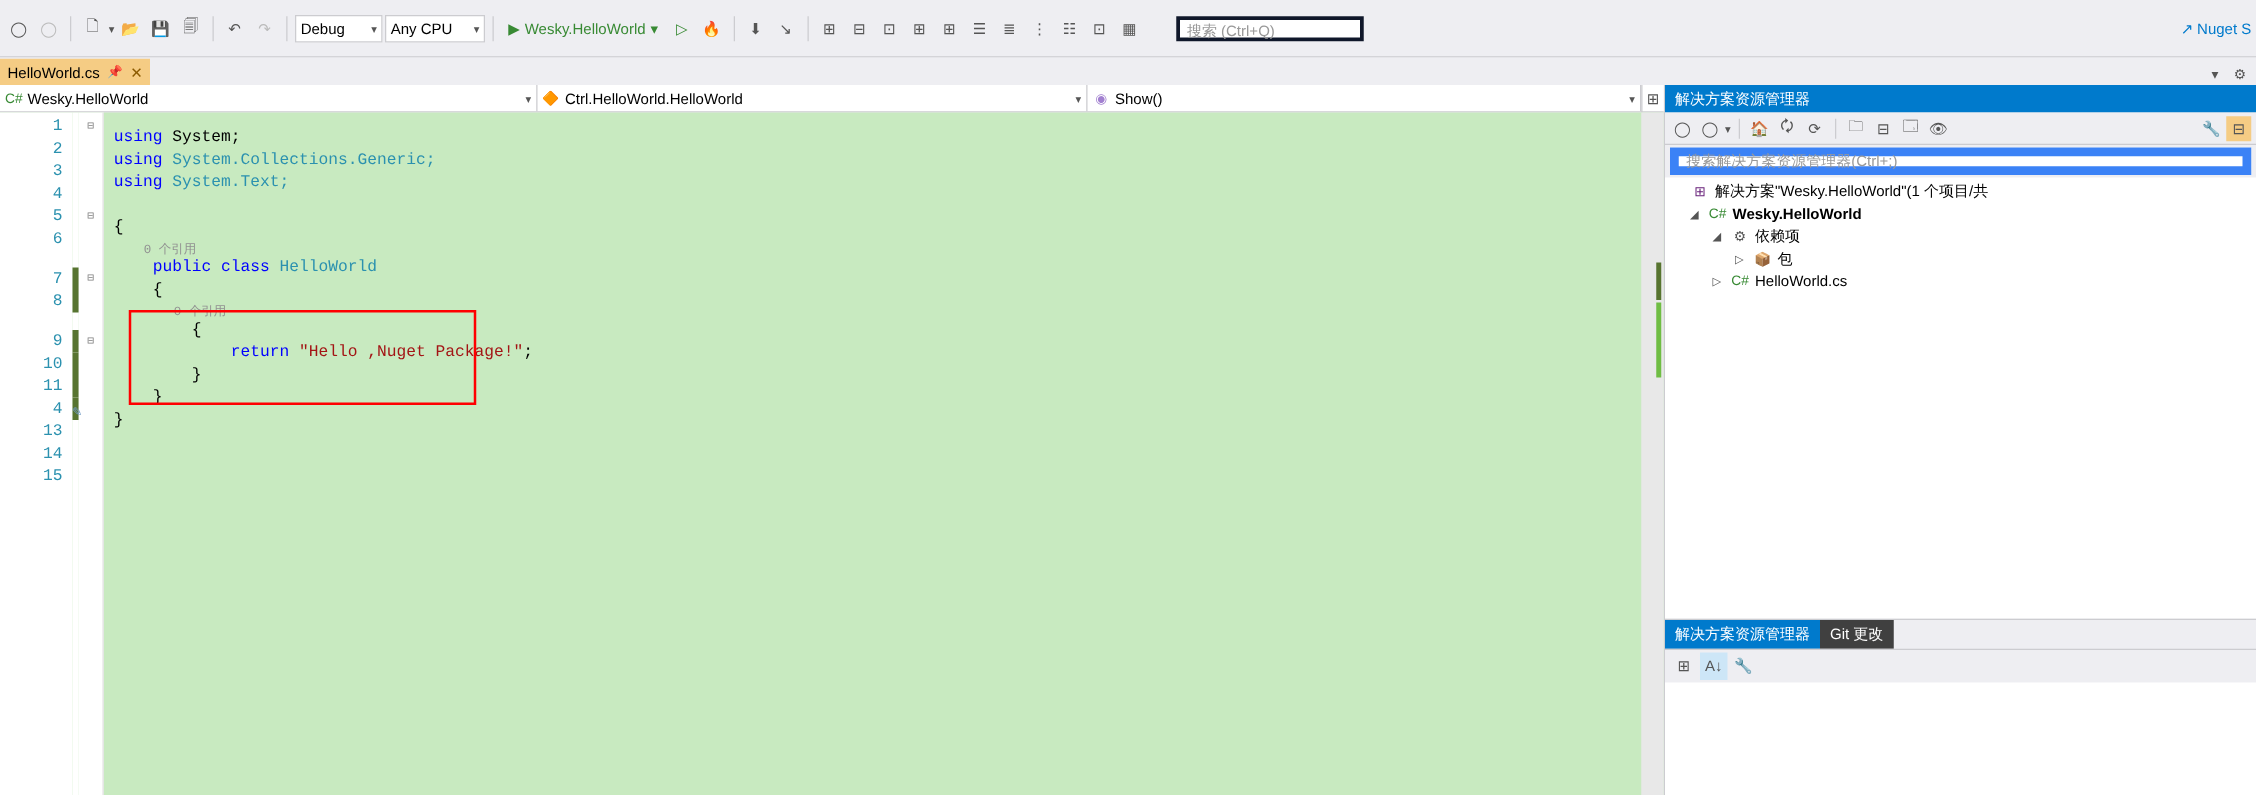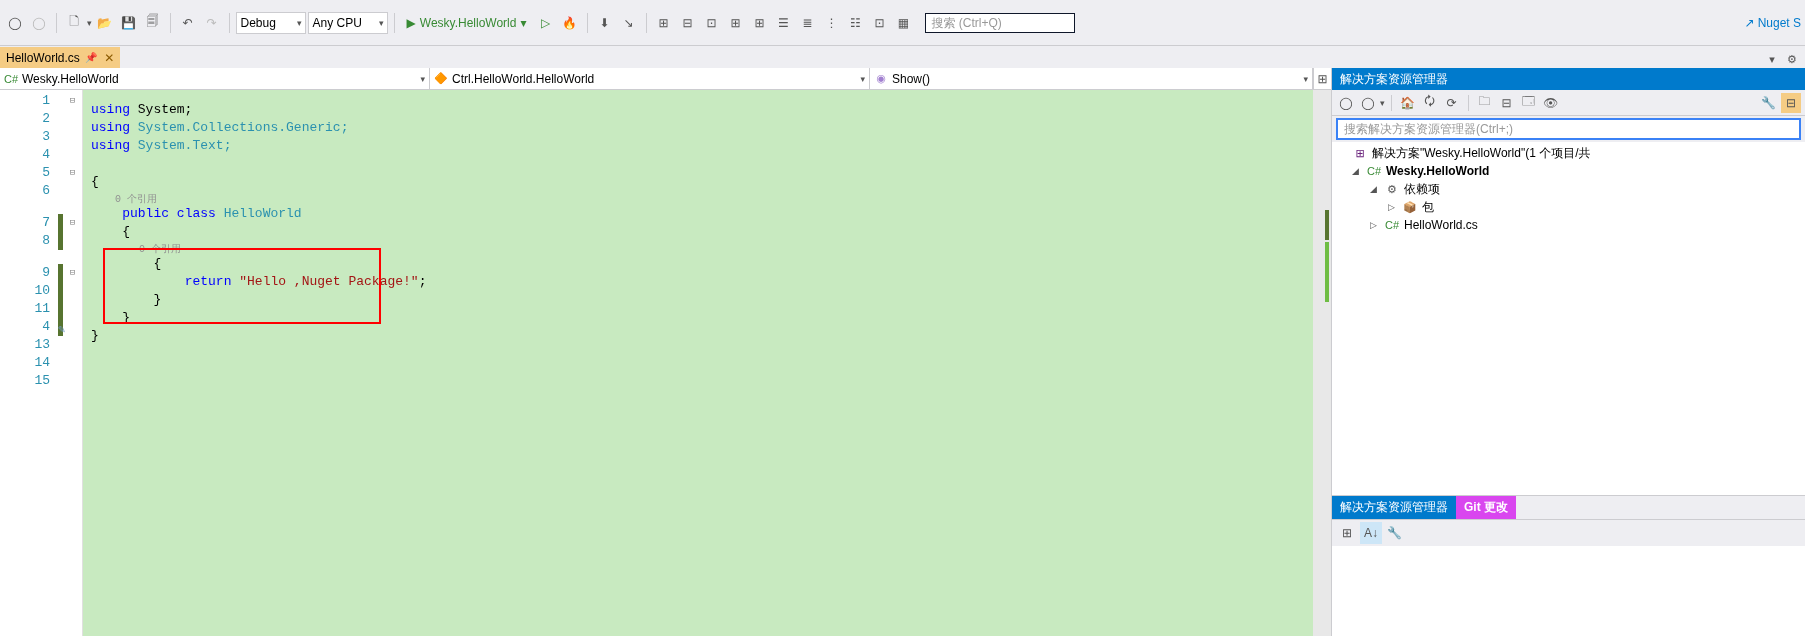--- a/index.html
+++ b/index.html
@@ -5,21 +5,21 @@
     * { margin: 0; padding: 0; box-sizing: border-box; }
     body { font-family: "Microsoft YaHei", "Segoe UI", sans-serif; font-size: 12px; background-color: #eeeef2; overflow: hidden; width: 1805px; height: 636px; }
     
     
     .toolbar-area { background: #eeeef2; border-bottom: 1px solid #ccccd0; height: 46px; padding: 2px 4px; display: flex; align-items: center; gap: 2px; }
     .toolbar-sep { width: 1px; height: 20px; background: #ccccd0; margin: 0 4px; }
     .tb-btn { display: inline-flex; align-items: center; justify-content: center; width: 22px; height: 22px; cursor: pointer; color: #555; }
     .dropdown-field { height: 22px; border: 1px solid #ccccd0; background: #fff; padding: 0 16px 0 4px; font-size: 12px; display: inline-flex; align-items: center; position: relative; }
     .dropdown-field::after { content: '▾'; position: absolute; right: 3px; font-size: 9px; color: #555; }
     .play-btn { color: #388a34; display: inline-flex; align-items: center; gap: 4px; padding: 0 6px; height: 22px; }
-    .search-box { border: 1px solid #0f172a; background: #fff; padding: 1px 6px; color: #999; width: 150px; height: 20px; margin-left: 8px; }
+    .search-box { border: 3px solid #0f172a; background: #fff; padding: 1px 6px; color: #999; width: 150px; height: 20px; margin-left: 24px; }
     .right-tb-area { margin-left: auto; display: flex; align-items: center; gap: 4px; }
     
     
     .tab-strip { background: #eeeef2; height: 22px; display: flex; align-items: flex-end; position: relative; }
     .tab { display: inline-flex; align-items: center; background: #f5cc84; color: #000; padding: 2px 6px; height: 21px; font-size: 12px; gap: 6px; }
     .tab .pin { font-size: 10px; color: #555; }
     .tab .close { font-size: 12px; color: #8b5a00; cursor: pointer; }
     .tab-right-icons { margin-left: auto; display: flex; gap: 2px; padding-right: 4px; }
     .tab-right-icons .tb-btn { width: 18px; height: 18px; font-size: 11px; }
     
@@ -60,40 +60,40 @@
     .scrollbar-track { width: 18px; background: #e8e8e8; position: relative; }
     .overview-mark { position: absolute; right: 2px; width: 4px; height: 30px; background: #577430; top: 120px; }
     .overview-mark2 { position: absolute; right: 2px; width: 4px; height: 60px; background: #6fbd44; top: 152px; }
     .edit-pencil { position: absolute; left: 58px; top: 200px; color: #719bc4; font-size: 12px; }
     
     
     .solution-panel { width: 473px; background: #eeeef2; display: flex; flex-direction: column; }
     .panel-title { background: #007acc; color: #fff; padding: 3px 8px; font-size: 12px; height: 22px; display: flex; align-items: center; }
     .panel-toolbar { background: #eeeef2; height: 26px; display: flex; align-items: center; padding: 0 4px; gap: 2px; border-bottom: 1px solid #ccccd0; }
     .panel-toolbar .tb-btn { width: 20px; height: 20px; font-size: 12px; }
-    .panel-search { margin: 2px 4px; height: 22px; border: 2px solid #3b82f6; background: #fff; padding: 0 6px; color: #999; display: flex; align-items: center; }
+    .panel-search { margin: 2px 4px; height: 22px; border: 7px solid #3b82f6; background: #fff; padding: 0 6px; color: #999; display: flex; align-items: center; }
     
     .tree { flex: 1; background: #fff; padding: 2px 0px; overflow: auto; }
     .tree-node { display: flex; align-items: center; height: 18px; padding-left: 6px; gap: 4px; cursor: pointer; white-space: nowrap; }
     .tree-node .exp { width: 10px; font-size: 9px; color: #555; }
     .tree-node .icon { width: 16px; height: 16px; display: inline-flex; align-items: center; justify-content: center; font-size: 11px; }
     .tree-node .icon.sln { color: #68217a; }
     .tree-node .icon.proj { color: #388a34; }
     .tree-node .icon.dep { color: #555; }
     .tree-node .icon.pkg { color: #c27d1a; }
     .tree-node .icon.cs { color: #388a34; }
     .tree-node.bold .lbl { font-weight: bold; }
     .indent-1 { padding-left: 20px; }
     .indent-2 { padding-left: 38px; }
     .indent-3 { padding-left: 56px; }
     
     .bottom-tabs { display: flex; background: #eeeef2; border-top: 1px solid #ccccd0; }
     .bottom-tab { padding: 3px 8px; font-size: 12px; cursor: pointer; }
     .bottom-tab.active { background: #007acc; color: #fff; }
-    .bottom-tab.inactive { background: #d946ef; color: #fff; font-weight: bold; }
+    .bottom-tab.inactive { background: #404040; color: #fff; }
     
     .props-panel { border-top: 1px solid #ccccd0; }
     .props-title { padding: 3px 8px; background: #eeeef2; font-size: 12px; height: 22px; display: flex; align-items: center; border-bottom: 1px solid #ccccd0; }
     .props-toolbar { height: 26px; background: #eeeef2; display: flex; align-items: center; padding: 0 4px; gap: 2px; }
     .props-body { height: 90px; background: #fff; }
     
     .live-share { color: #007acc; font-size: 12px; display: flex; align-items: center; gap: 3px; }
   </style>
 </head>
 <body>

